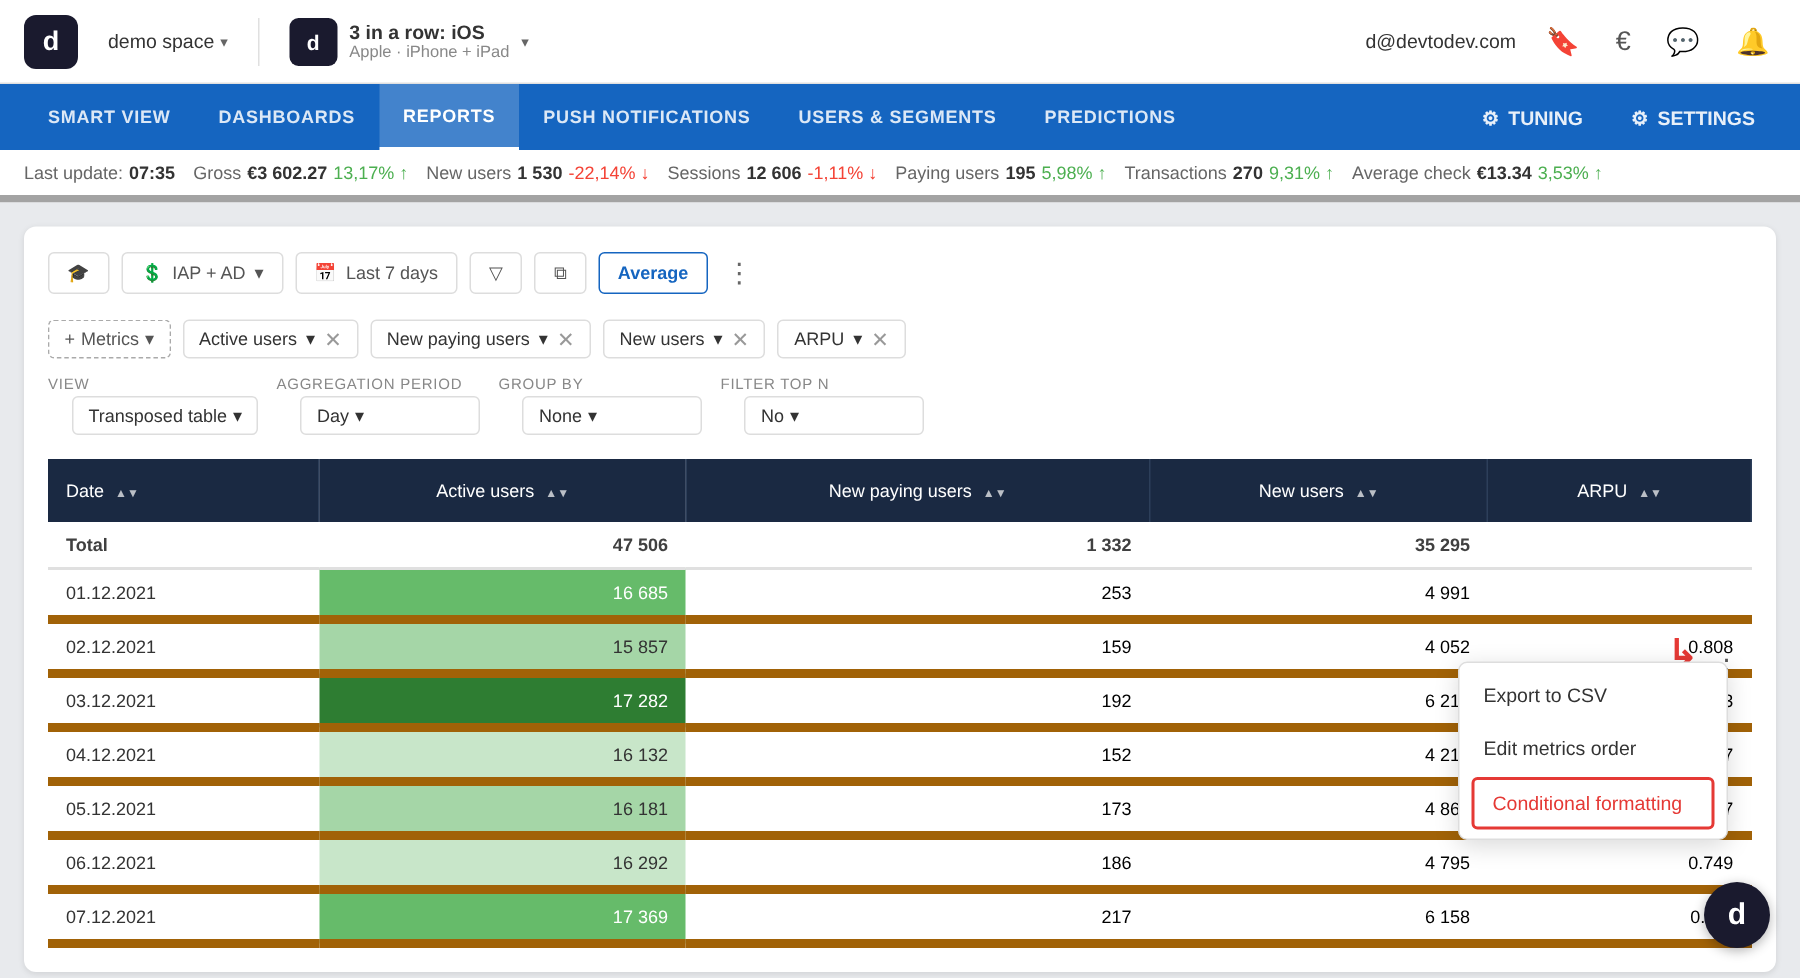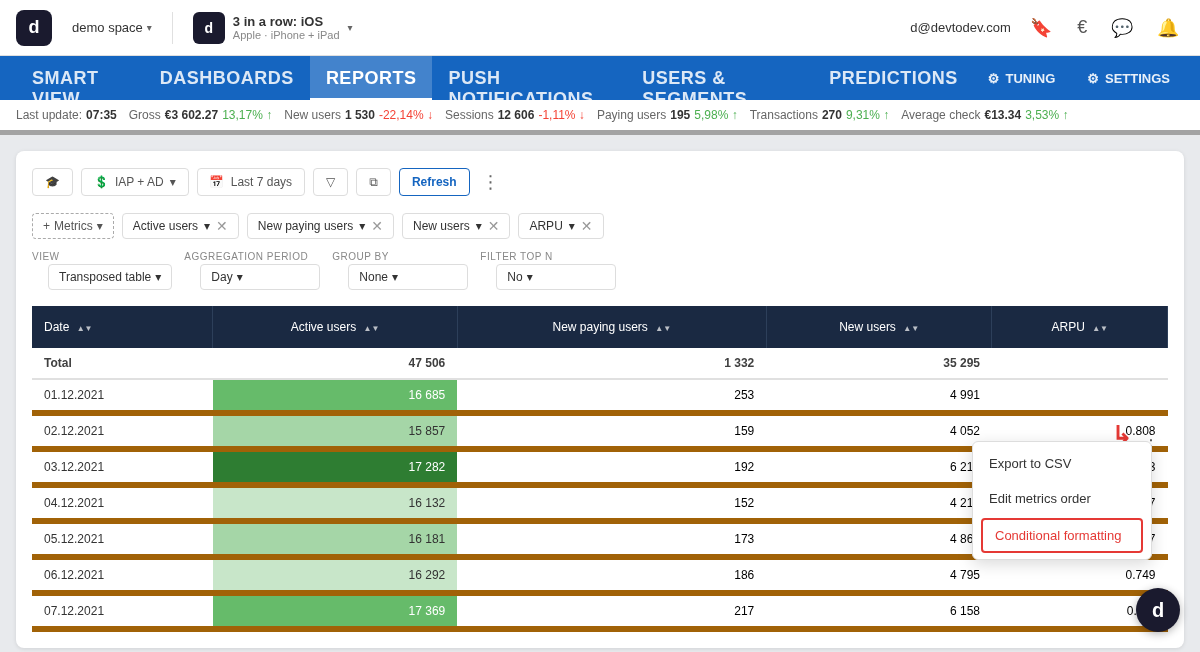--- a/index.html
+++ b/index.html
@@ -23,21 +23,21 @@
     .app-name { font-size: 13px; font-weight: 600; color: #333; }
     .app-platform { font-size: 11px; color: #888; text-align: right; }
     .top-bar-right { margin-left: auto; display: flex; align-items: center; gap: 16px; }
     .user-email { font-size: 13px; color: #333; }
     .icon-btn { cursor: pointer; color: #555; font-size: 18px; padding: 4px; border-radius: 4px; }
 
     
     .main-nav {
       background: #1565c0; display: flex; align-items: center; padding: 0 16px; height: 44px;
     }
-    .nav-item { color: rgba(255,255,255,0.85); font-size: 18px; font-weight: 600; padding: 12px 16px; height: 44px; display: flex; cursor: pointer; letter-spacing: 0.5px; text-transform: uppercase; }
+    .nav-item { color: rgba(255,255,255,0.85); font-size: 12px; font-weight: 600; padding: 0 16px; height: 44px; display: flex; align-items: center; cursor: pointer; letter-spacing: 0.5px; text-transform: uppercase; }
     .nav-item.active { background: rgba(255,255,255,0.2); border-bottom: 2px solid #fff; color: #fff; }
     .nav-right { margin-left: auto; display: flex; align-items: center; gap: 4px; }
     .nav-icon-btn { color: rgba(255,255,255,0.9); font-size: 13px; font-weight: 600; padding: 6px 14px; cursor: pointer; display: flex; align-items: center; gap: 6px; border-radius: 4px; }
 
     
     .stats-bar {
       background: #fff; padding: 8px 16px; border-bottom: 5px solid #a3a3a3;
       display: flex; align-items: center; gap: 12px; font-size: 12px; color: #333; flex-wrap: wrap;
     }
     .stat-item { display: flex; align-items: center; gap: 4px; }
@@ -227,21 +227,21 @@
           <span>📅</span>
           <span>Last 7 days</span>
         </div>
         <div class="action-btn">
           <span>▽</span>
         </div>
         <div class="action-btn">
           <span>⧉</span>
         </div>
         <div class="action-btn primary">
-          <span>Refresh</span>
+          <span>Average</span>
         </div>
         <div class="three-dots">⋮</div>
       </div>
     </div>
 
     <div class="metrics-row">
       <div class="add-metric-btn">
         <span>+</span>
         <span>Metrics</span>
         <span>▾</span>

